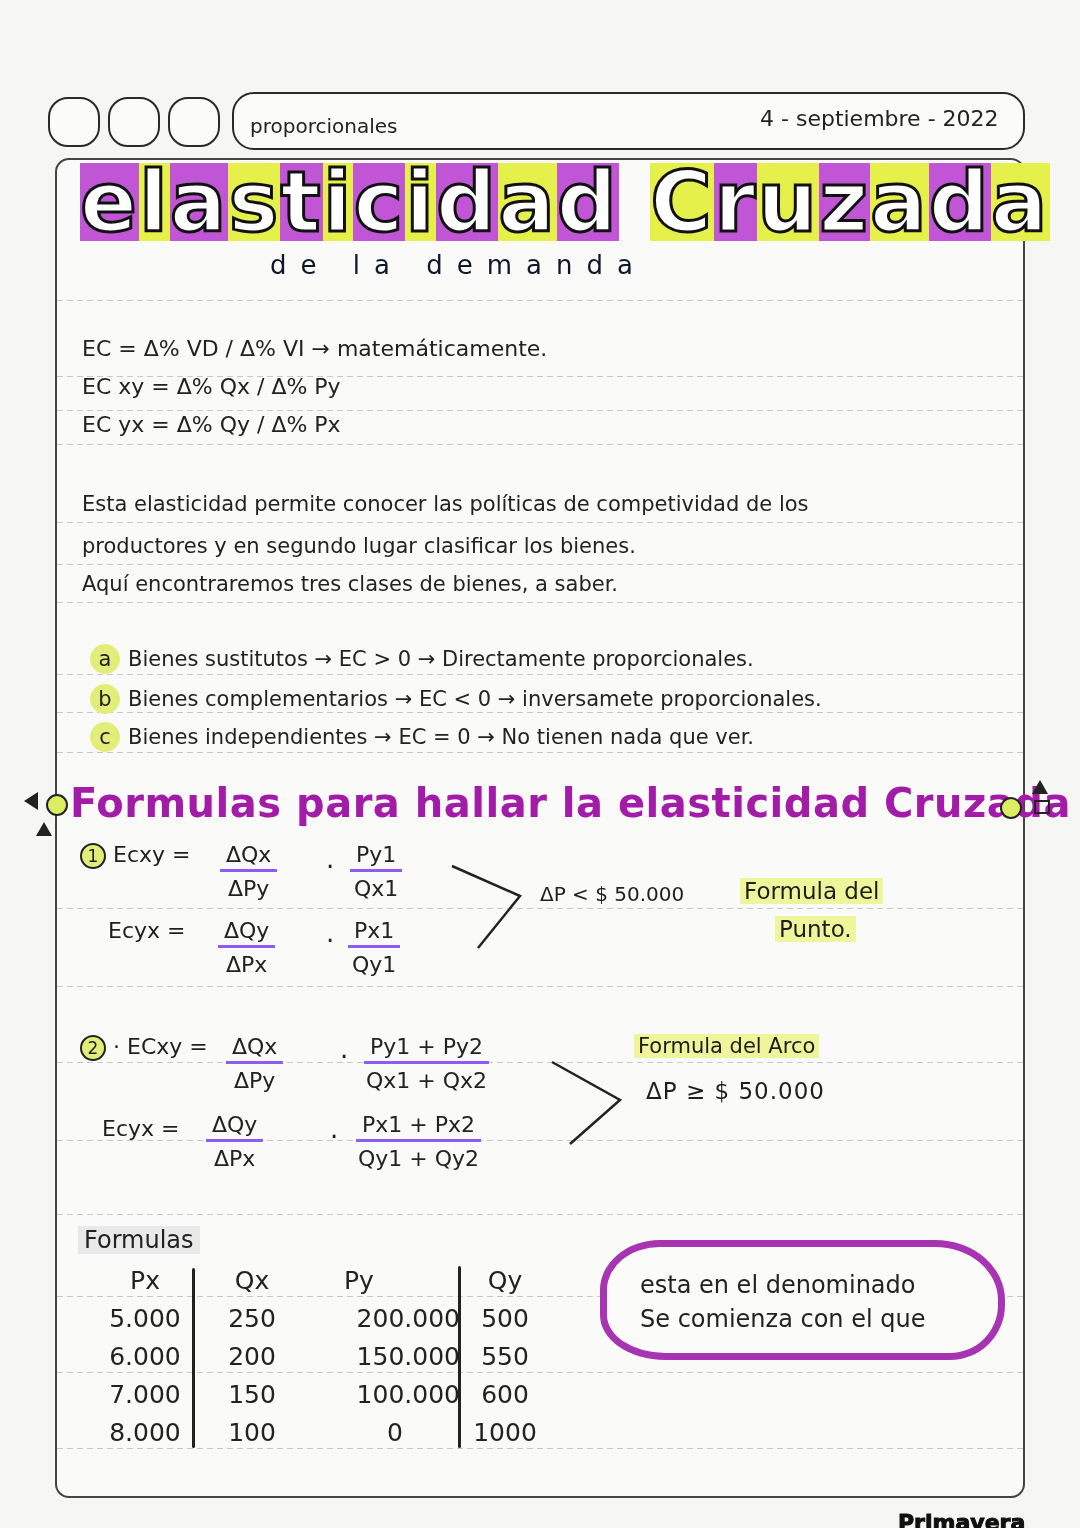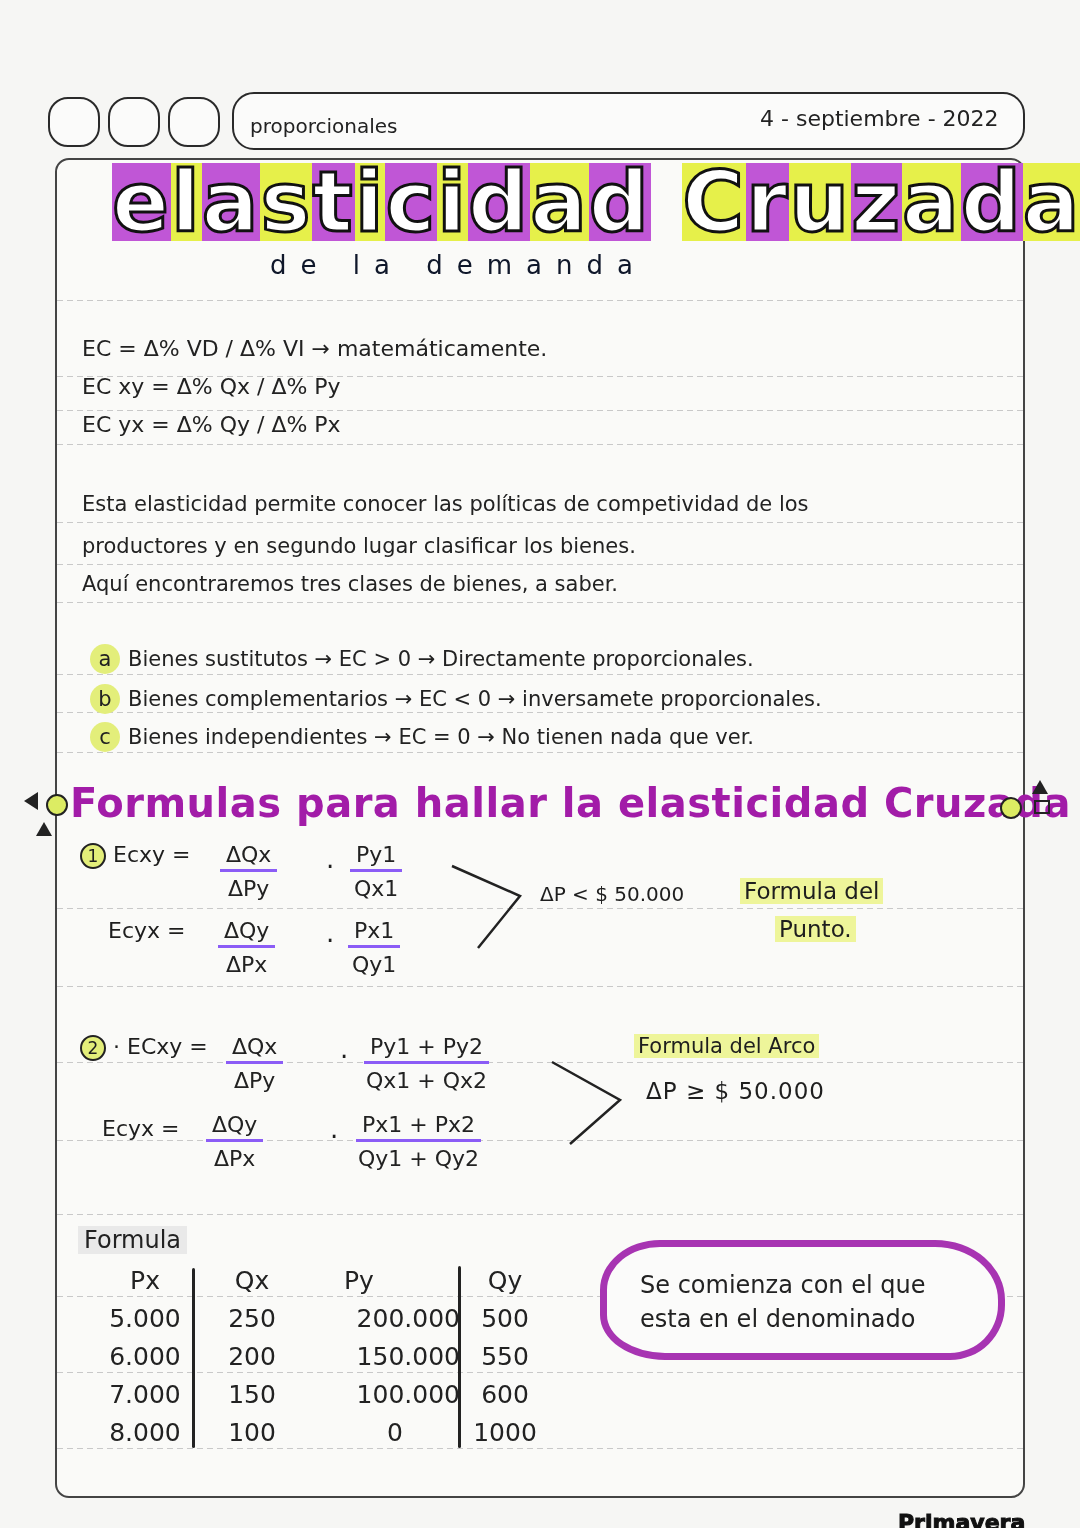--- a/index.html
+++ b/index.html
@@ -11,21 +11,21 @@
   .circle-box { position: absolute; top: 97px; width: 52px; height: 50px; border: 2px solid #2a2a2a; border-radius: 20px; background: #fbfbfa; }
   .header-pill { position: absolute; left: 232px; top: 92px; width: 793px; height: 58px; border: 2px solid #2a2a2a; border-radius: 22px; background: #fbfbfa; }
   .header-subject { position: absolute; left: 250px; top: 114px; font-size: 20px; color: #222; }
   .header-date { position: absolute; left: 760px; top: 106px; font-size: 22px; color: #222; }
 
   
   .frame { position: absolute; left: 55px; top: 158px; width: 970px; height: 1340px; border: 2px solid #444; border-radius: 14px; background: #fafaf8; }
   .ruled { position: absolute; left: 57px; right: 57px; height: 1px; background: repeating-linear-gradient(90deg, #c9c9c9 0 6px, transparent 6px 10px); }
 
   
-  .title { position: absolute; left: 80px; top: 160px; font-family: "DejaVu Sans", sans-serif; font-weight: bold; font-size: 84px; letter-spacing: 2px; color: #ffffff; -webkit-text-stroke: 3px #111; line-height: 1; margin-left: 32px; }
+  .title { position: absolute; left: 80px; top: 160px; font-family: "DejaVu Sans", sans-serif; font-weight: bold; font-size: 84px; letter-spacing: 2px; color: #ffffff; -webkit-text-stroke: 3px #111; line-height: 1; }
   .title .p { background: linear-gradient(180deg, transparent 10%, #c056d6 10%, #c056d6 90%, transparent 90%); }
   .title .y { background: linear-gradient(180deg, transparent 10%, #e6f04a 10%, #e6f04a 90%, transparent 90%); }
   .subtitle { position: absolute; left: 270px; top: 250px; font-size: 26px; letter-spacing: 14px; color: #0f172a; }
 
   .formula-line { position: absolute; left: 82px; font-size: 22px; color: #222; }
   .para { position: absolute; left: 82px; font-size: 21px; color: #222; }
 
   .list-item { position: absolute; left: 90px; font-size: 21px; color: #222; }
   .marker { display: inline-block; width: 30px; height: 30px; border-radius: 50%; background: #e3ee7a; text-align: center; line-height: 30px; margin-right: 8px; font-size: 21px; }
 
@@ -166,21 +166,21 @@
 <div class="frac" style="left:356px; top:1112px;">
   <span class="num">Px1 + Px2</span>
     <span class="den">Qy1 + Qy2</span>
 </div>
 <svg class="bracket" style="left:550px; top:1058px;" width="80" height="90" viewBox="0 0 80 90">
   <path d="M2 4 L70 42 L20 86" fill="none" stroke="#222" stroke-width="2.5"></path>
 </svg>
 <div class="abs hl" style="left:634px; top:1034px; font-size:21px;">Formula del Arco</div>
 <div class="abs" style="left:646px; top:1078px; font-size:23px; letter-spacing:1px;">ΔP ≥ $ 50.000</div>
 
-<div class="tbl-label">Formula</div>
+<div class="tbl-label">Formulas</div>
 
 <div class="col" style="left:100px; top:1262px; width:90px;">
   <div>Px</div>
   <div>5.000</div>
   <div>6.000</div>
   <div>7.000</div>
   <div>8.000</div>
 </div>
 <div class="vline" style="left:192px; top:1268px; height:180px;"></div>
 <div class="col" style="left:212px; top:1262px; width:80px;">
@@ -201,17 +201,17 @@
 <div class="col" style="left:470px; top:1262px; width:70px;">
   <div>Qy</div>
   <div>500</div>
   <div>550</div>
   <div>600</div>
   <div>1000</div>
 </div>
 
 <div class="cloud"></div>
 <div class="cloud-text">
+  <div>esta en el denominado</div>
   <div>Se comienza con el que</div>
-  <div>esta en el denominado</div>
 </div>
 
 <div class="brand">Primavera</div>
 
 </body></html>

